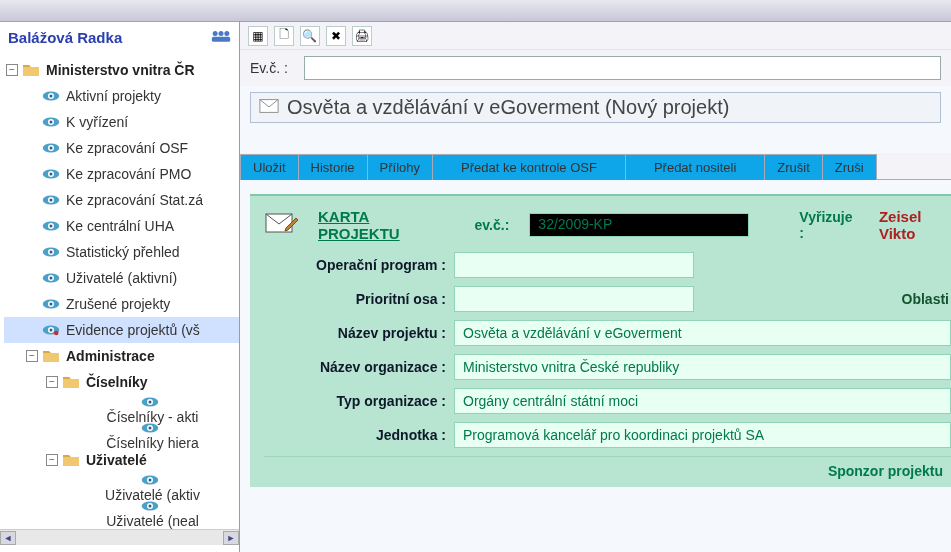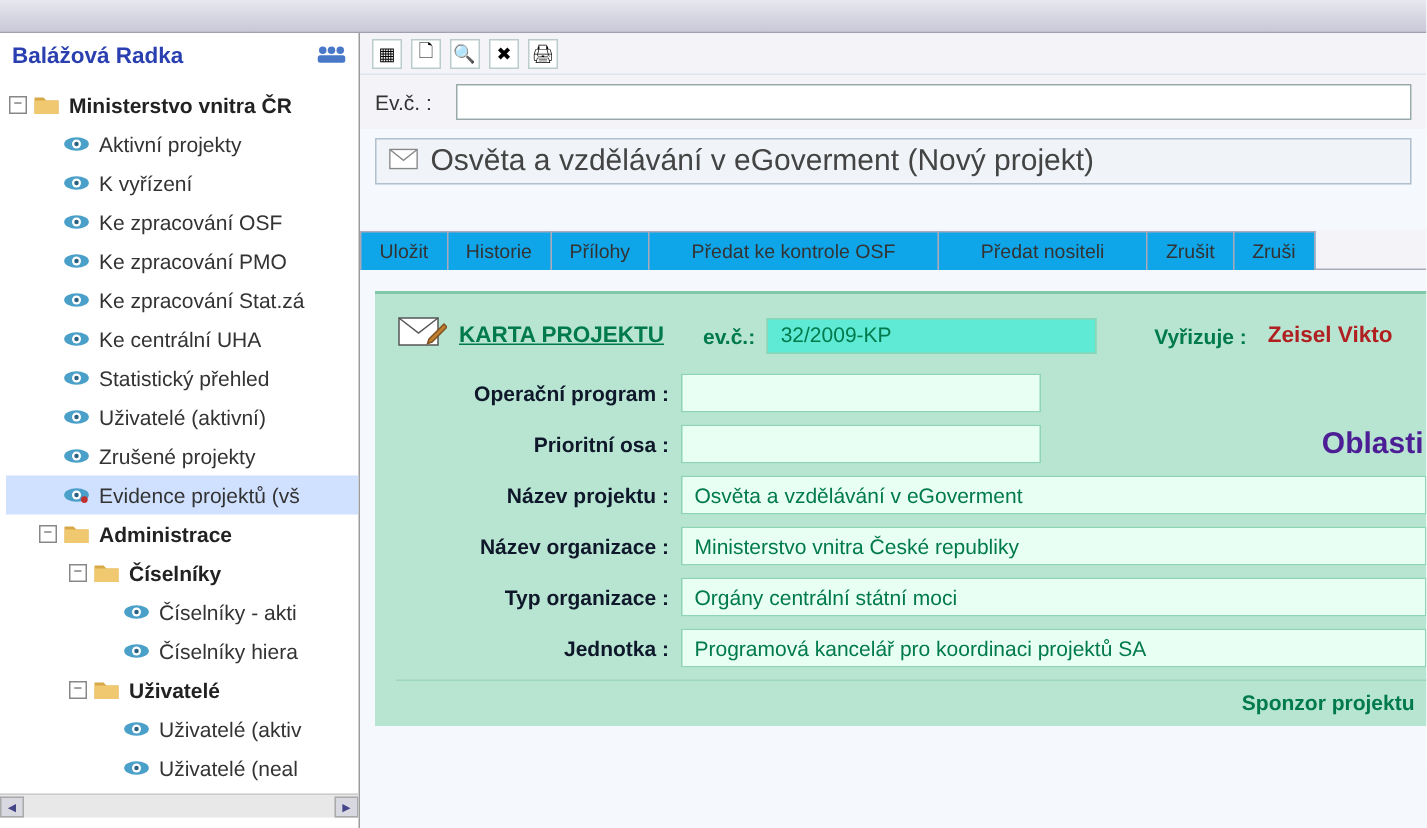--- a/index.html
+++ b/index.html
@@ -20,21 +20,21 @@
   .tree-label { color:#333; font-size:14px; }
   .tree-label.bold { font-weight:bold; color:#222; }
   .toggle { width:12px; height:12px; border:1px solid #888; background:#fff; font-size:10px; line-height:10px; text-align:center; margin-right:4px; color:#555; }
   .toggle.empty { border:none; background:none; }
   .node-icon { width:18px; height:18px; margin-right:6px; display:inline-flex; align-items:center; justify-content:center; }
   .eye-icon svg { width:20px; height:14px; }
   .folder-icon svg { width:18px; height:16px; }
   .indent0 { padding-left: 2px; }
   .indent1 { padding-left: 22px; }
   .indent2 { padding-left: 42px; }
-  .indent3 { padding-left: 62px; }
+  .indent3 { padding-left: 62px; flex-direction: column; }
 
   .hscroll { height:16px; background:#e8e8e8; border-top:1px solid #ccc; display:flex; align-items:center; }
   .hscroll .arrow { width:16px; height:14px; background:#d8d8e0; border:1px solid #aaa; font-size:9px; text-align:center; line-height:12px; color:#448; }
   .hscroll .track { flex:1; }
 
   .main { flex:1; display:flex; flex-direction:column; background:#f5f8fc; overflow:hidden; }
 
   .toolbar { height:28px; display:flex; align-items:center; gap:6px; padding:3px 8px; background:#f4f4f8; border-bottom:1px solid #dfe4ee; }
   .tb-btn { width:20px; height:20px; background:#fff; border:1px solid #bcc; display:flex; align-items:center; justify-content:center; font-size:12px; cursor:pointer; }
 
@@ -44,33 +44,33 @@
 
   .project-strip { margin:6px 10px; background:#f0f4f8; border:1px solid #b0c0d0; display:flex; align-items:center; padding:3px 8px; gap:8px; }
   .project-strip .title { color:#444; font-size:20px; }
   .envelope svg { width:20px; height:16px; }
 
   .action-tabs { display:flex; border-bottom:1px solid #aab; margin-top:24px; background:#f4f4f8; }
   .action-tab { padding:5px 12px; border:1px solid #aab; border-bottom:none; background:#0ea5e9; font-size:13px; color:#333; cursor:pointer; position:relative; top:1px; margin-right:-1px; }
   .action-tab.wide { padding:5px 28px; }
 
   .form-card { margin:14px 0 0 10px; background:#b7e5d1; border-top:2px solid #7fc8a8; padding:12px 0 4px 14px; }
-  .card-head { display:flex; align-items:center; gap:8px; margin-bottom:10px; }
+  .card-head { display:flex; align-items:center; gap:20px; margin-bottom:10px; }
   .card-head .big-env svg { width:34px; height:28px; }
   .card-title { font-weight:bold; color:#007a4d; text-decoration:underline; font-size:15px; }
   .card-head .lbl { color:#007a4d; font-weight:bold; font-size:14px; margin-left:18px; }
-  .card-head .val-box { background:#5eead4; border:1px solid #8fd4b4; height:24px; padding:2px 8px; color:#007a4d; font-size:14px; min-width:220px; }
+  .card-head .val-box { background:#000000; border:1px solid #8fd4b4; height:24px; padding:2px 8px; color:#007a4d; font-size:14px; min-width:220px; }
   .card-head .vyr { color:#007a4d; font-weight:bold; font-size:14px; margin-left:30px; }
   .card-head .name { color:#b02020; font-weight:bold; font-size:15px; margin-left:6px; }
 
   .form-row { display:flex; align-items:center; margin-bottom:8px; }
   .form-lbl { width:190px; text-align:right; color:#0f172a; font-weight:bold; font-size:14px; padding-right:8px; }
   .form-val { flex:1; background:#e8fff3; border:1px solid #8fd4b4; height:26px; padding:3px 8px; color:#007a4d; font-size:14px; display:flex; align-items:center; }
   .form-val.short { flex:0 0 240px; }
-  .oblast { color:#4c1d95; font-weight:bold; font-size:20px; margin-left:auto; padding-right:2px; }
+  .oblast { color:#14532d; font-weight:bold; font-size:14px; margin-left:auto; padding-right:2px; }
 
   .sponsor-row { text-align:right; color:#007a4d; font-weight:bold; font-size:14px; padding:6px 8px 4px 0; border-top:1px solid #9fd6bb; margin-top:6px; }
 </style>
 </head>
 <body>
 
 <div class="titlebar"></div>
 
 <div class="container">
 

